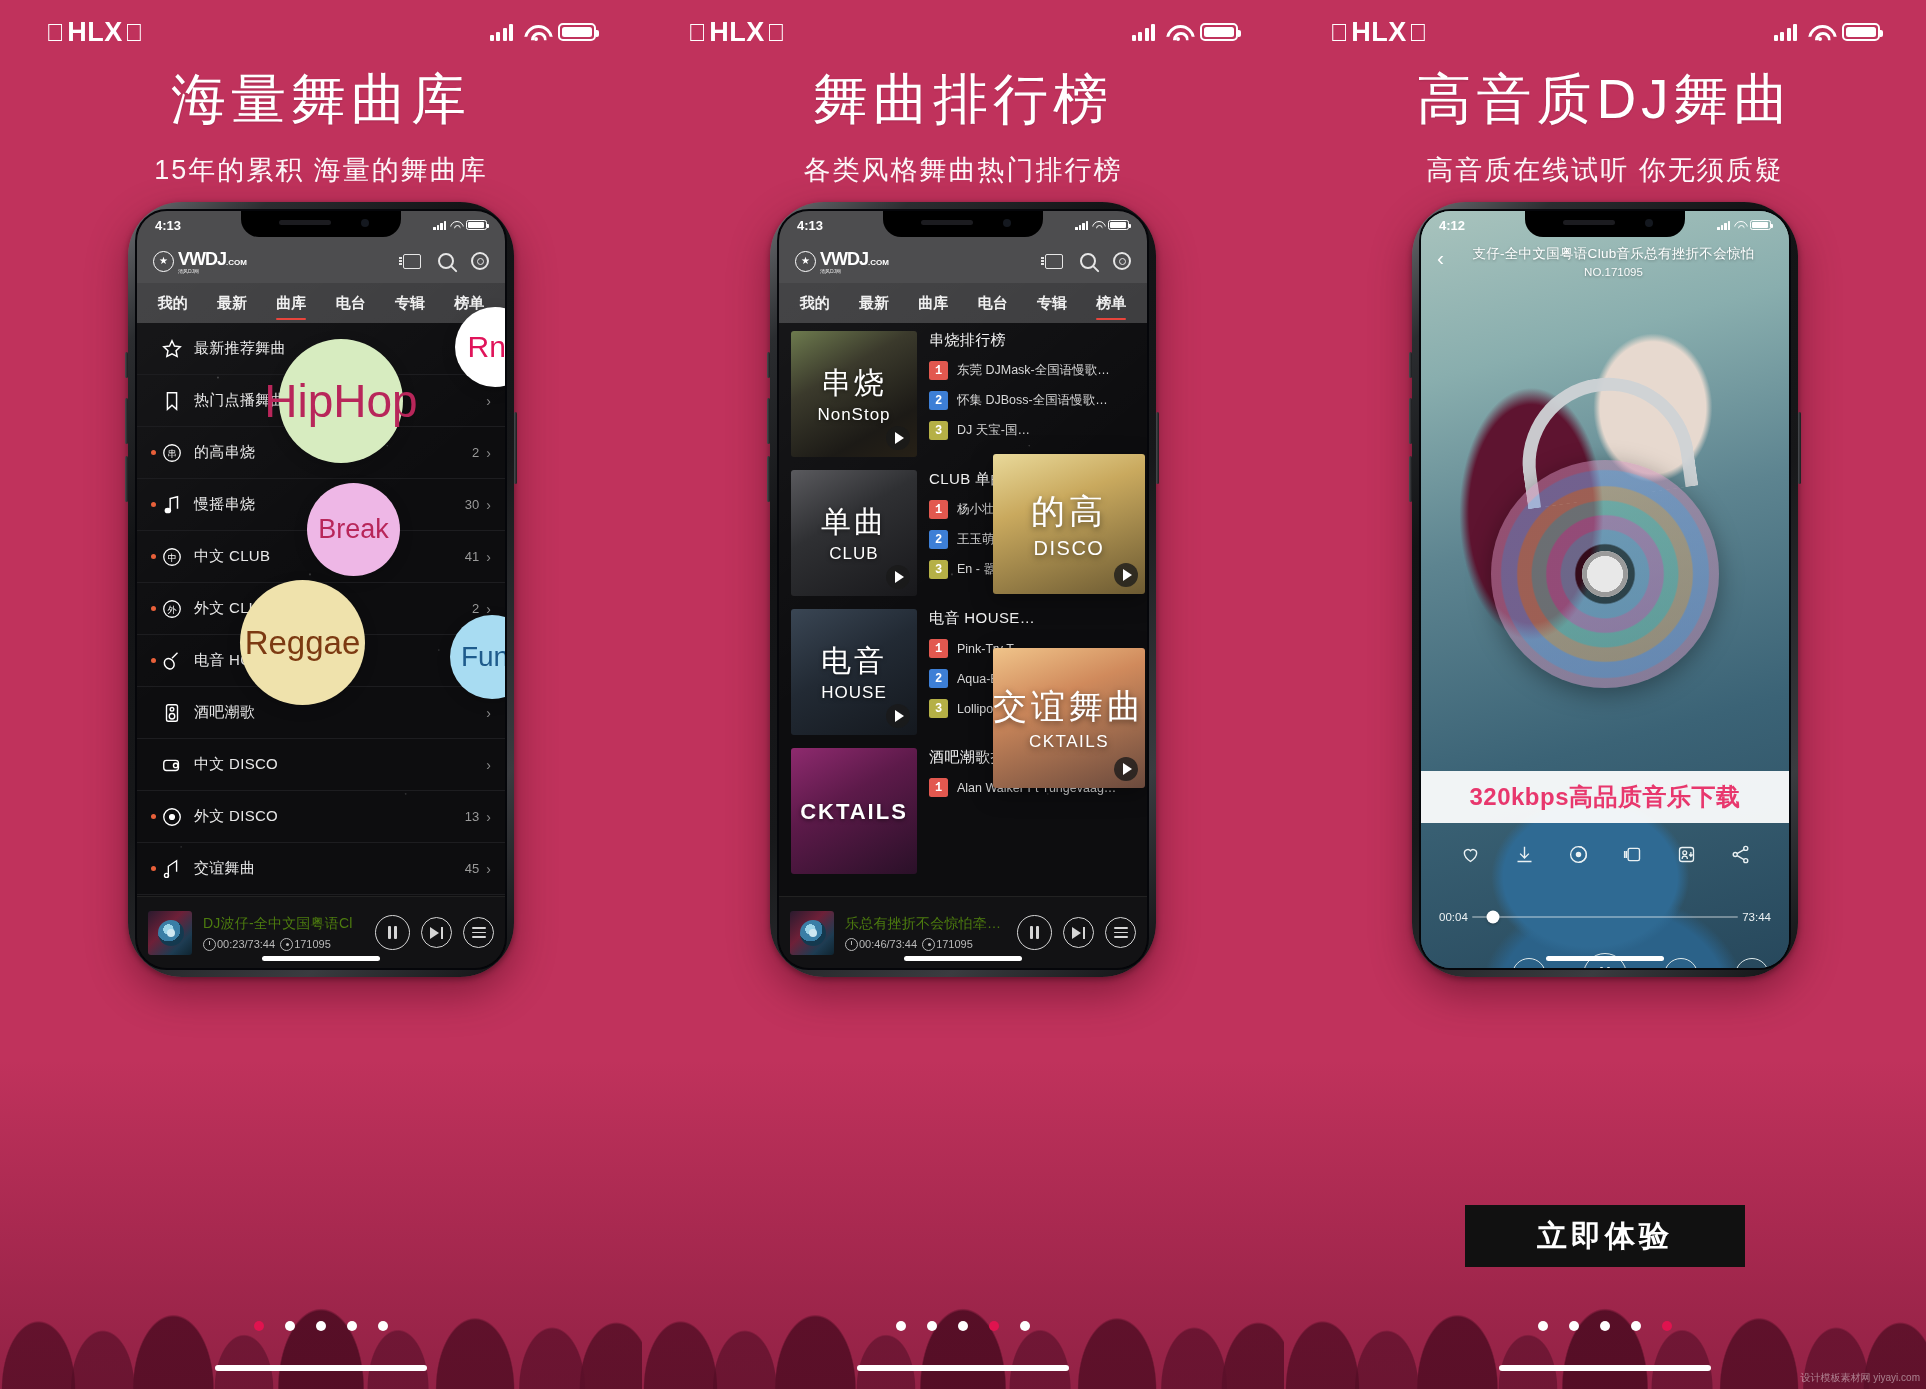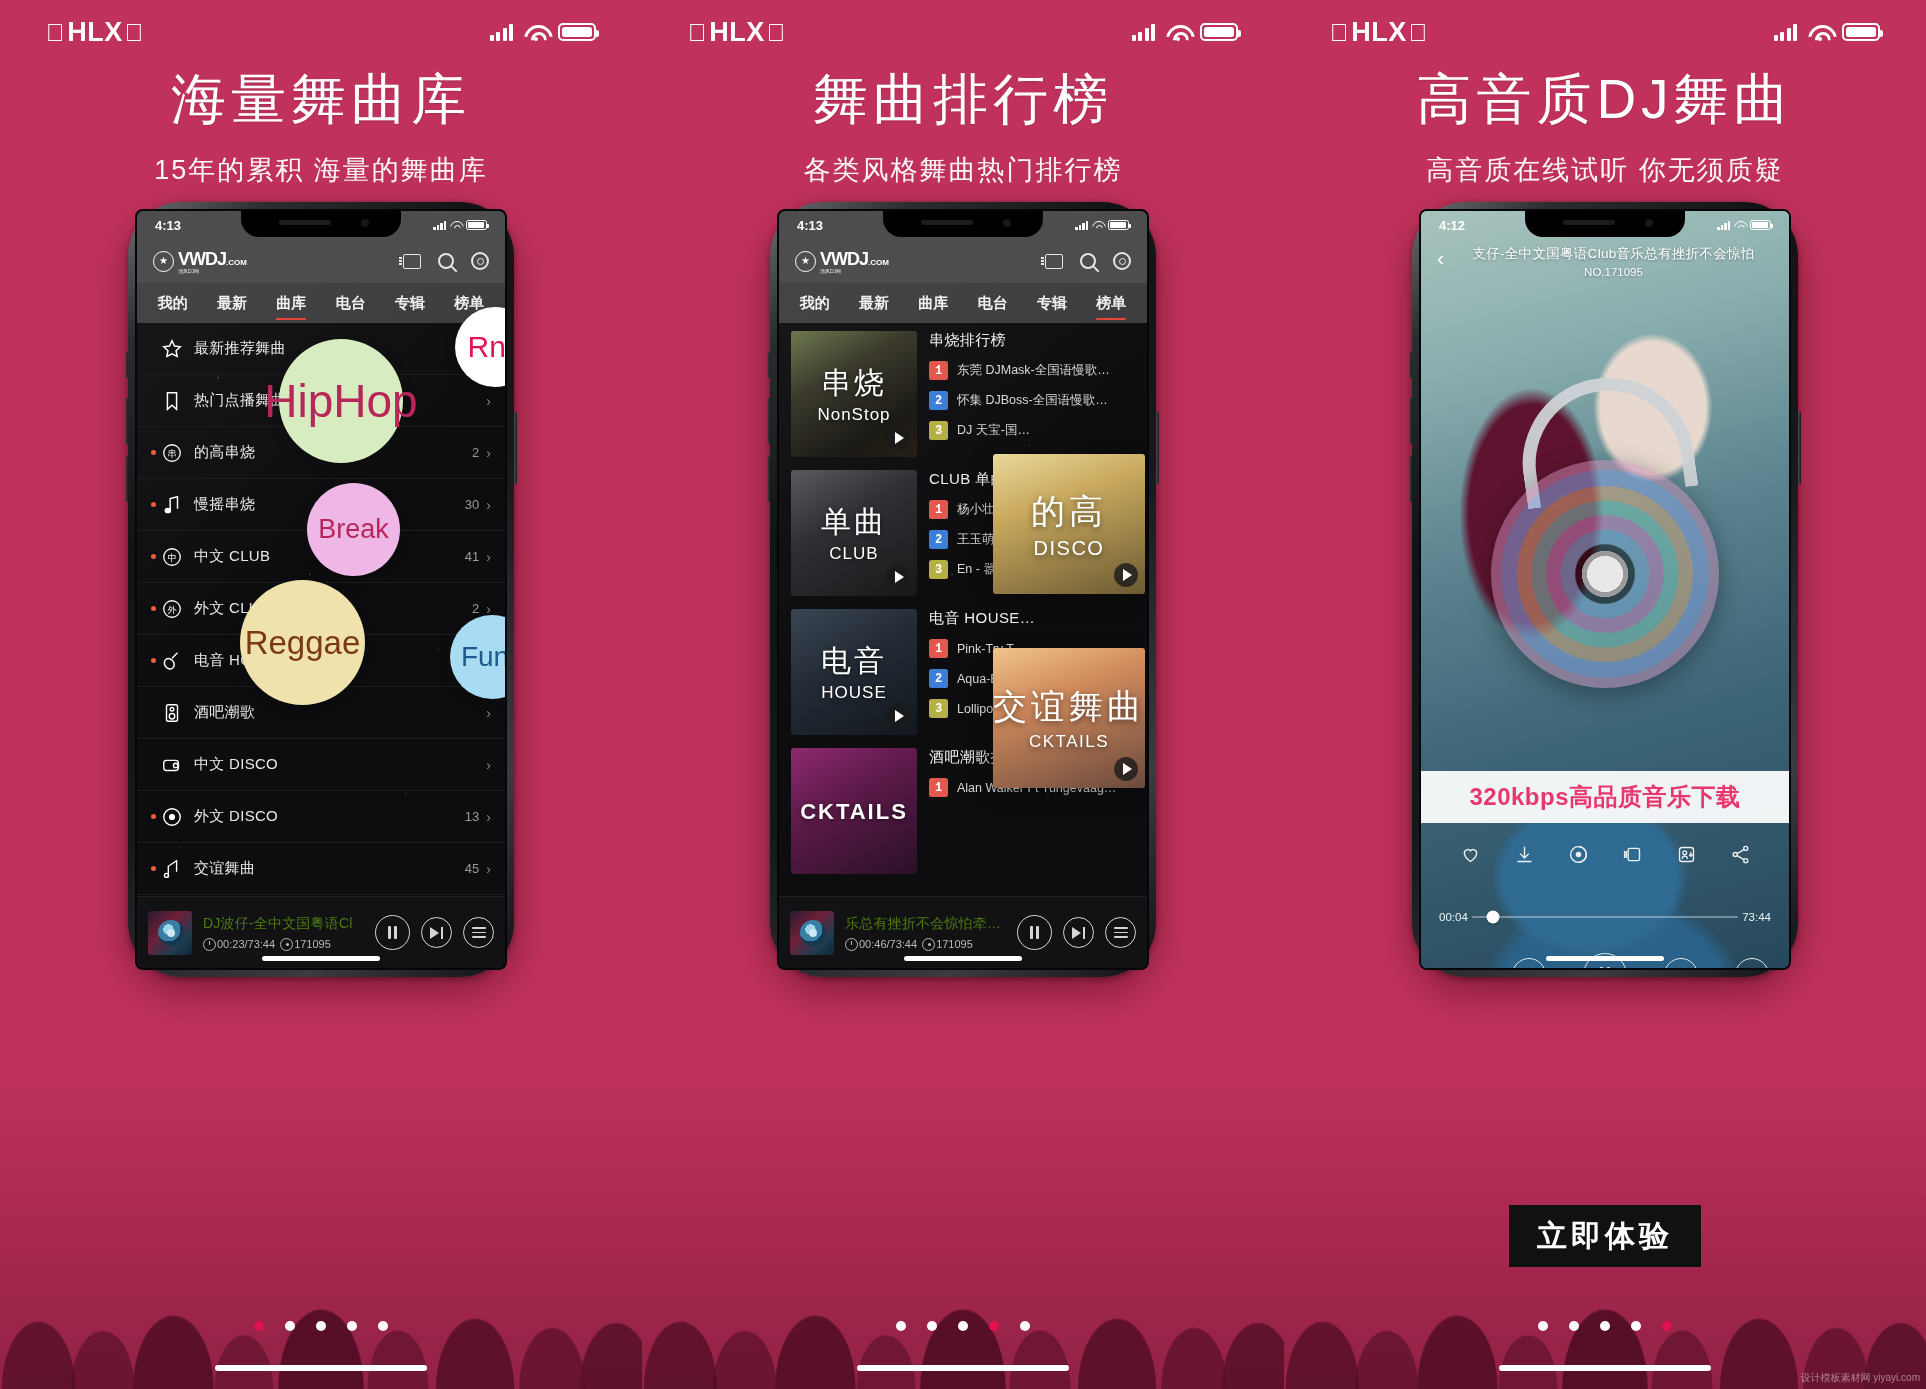--- a/index.html
+++ b/index.html
@@ -67,21 +67,21 @@
   
   .phone {
     position:absolute; left:50%; transform:translateX(-50%);
     top:202px; width:386px; height:775px;
     border-radius:54px; z-index:4;
     background:linear-gradient(135deg,#6e7074 0%,#2b2d30 12%,#121315 30%,#17181a 55%,#3a3c40 82%,#101113 100%);
     padding:7px;
     box-shadow:0 16px 40px rgba(60,0,20,.45), 0 2px 6px rgba(0,0,0,.4);
   }
   .phone .bezel {
-    width:100%; height:100%; border-radius:8px; overflow:hidden; position:relative;
+    width:100%; height:100%; border-radius:32px; overflow:hidden; position:relative;
     background:#000; border:2px solid #05060a;
   }
   .notch {
     position:absolute; top:0; left:50%; transform:translateX(-50%);
     width:160px; height:26px; background:#000; border-radius:0 0 18px 18px; z-index:20;
   }
   .notch .spk{position:absolute;left:38px;top:9px;width:52px;height:5px;border-radius:3px;background:#1c1c20;}
   .notch .cam{position:absolute;right:32px;top:8px;width:8px;height:8px;border-radius:50%;background:#14181f;}
   .home-ind{position:absolute;bottom:7px;left:50%;transform:translateX(-50%);width:118px;height:5px;border-radius:3px;background:#fff;z-index:21;}
   .side-btn{position:absolute;background:linear-gradient(90deg,#4a4c50,#1a1b1d);border-radius:2px;z-index:3;}
@@ -231,21 +231,21 @@
   .np-prog{position:absolute;left:0;right:0;top:700px;display:flex;align-items:center;gap:4px;padding:0 18px;z-index:11;color:#eef3f4;font-size:11.5px;}
   .np-prog .bar{flex:1;height:2px;background:rgba(255,255,255,.35);border-radius:2px;position:relative;}
   .np-prog .knob{position:absolute;left:8%;top:50%;transform:translate(-50%,-50%);width:13px;height:13px;border-radius:50%;background:#fff;box-shadow:0 1px 3px rgba(0,0,0,.3);}
 
   .np-ctrl{position:absolute;left:0;right:0;top:742px;display:flex;align-items:center;justify-content:space-between;padding:0 20px;z-index:11;color:#e6eef0;}
   .npb{width:34px;height:34px;border:1.7px solid #dfe9ea;border-radius:50%;display:flex;align-items:center;justify-content:center;}
   .npb.lg{width:44px;height:44px;}
   .npb.flat{border:none;}
 
   
-  .cta{position:absolute;left:50%;transform:translateX(-50%);bottom:122px;width:192px;height:62px;background:#111;
+  .cta{position:absolute;left:50%;transform:translateX(-50%);bottom:122px;width:280px;height:62px;background:#111;
     display:flex;align-items:center;justify-content:center;z-index:8;}
   .cta span{color:#fff;font-size:30px;font-weight:700;letter-spacing:4px;}
 
   
   .dots{position:absolute;bottom:58px;left:0;right:0;display:flex;align-items:center;justify-content:center;gap:21px;z-index:8;}
   .dots i{width:10px;height:10px;border-radius:50%;background:#fff;display:block;}
   .dots i.on{background:#e0134f;}
   .hbar{position:absolute;bottom:18px;left:50%;transform:translateX(-50%);width:212px;height:6px;border-radius:4px;background:#fff;z-index:8;}
 
   .watermark{position:absolute;right:6px;bottom:4px;font-size:10px;color:rgba(255,255,255,.45);z-index:30;}

